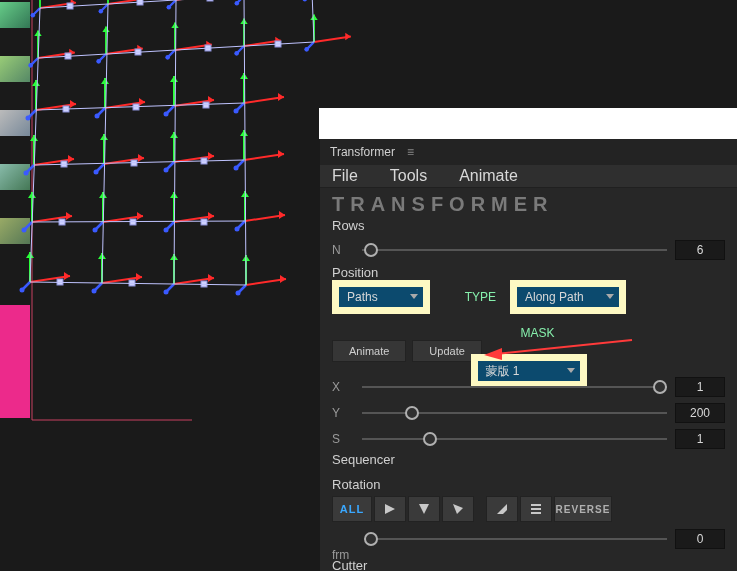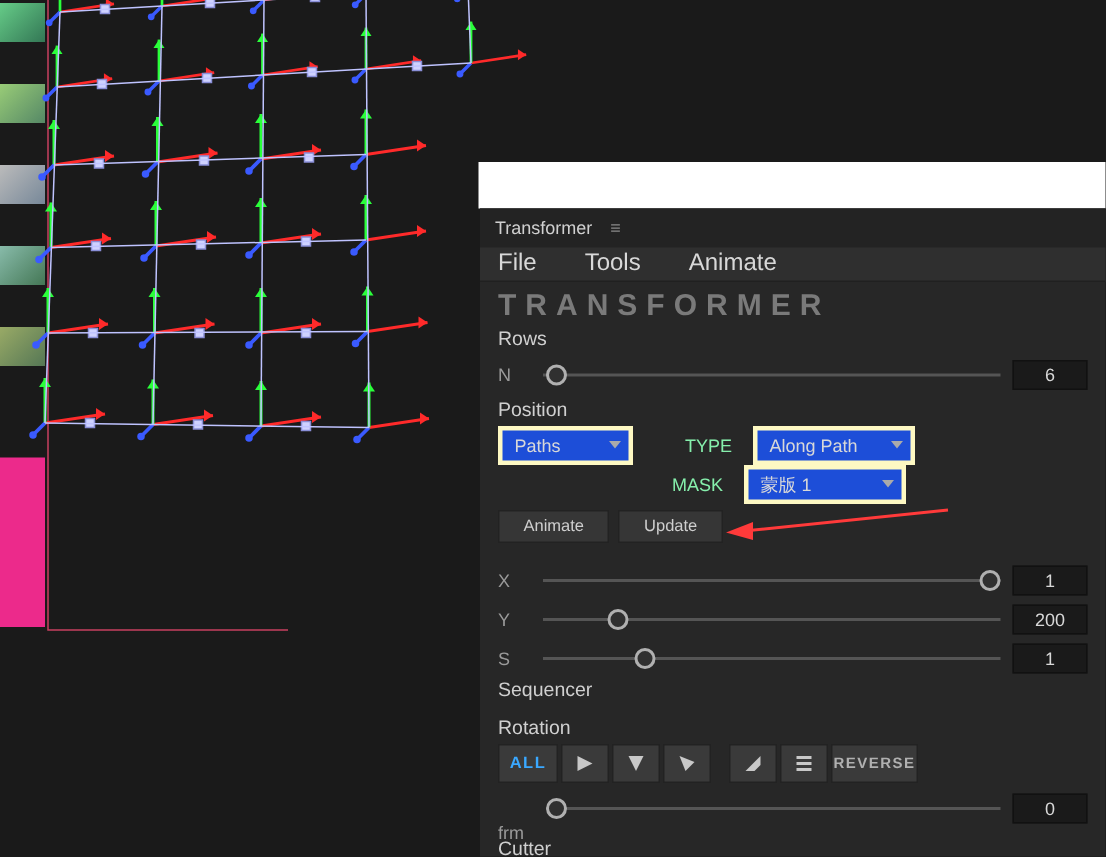--- a/index.html
+++ b/index.html
@@ -115,23 +115,23 @@
     height: 18px;
     background: #1a1a1a;
     color: #d8d8d8;
     border: 1px solid #111;
     text-align: center;
     line-height: 18px;
     font-size: 12px;
   }
   .dropdown {
     height: 20px;
-    background: #1d4ed8;
+    background: #0c4a6e;
     color: #d8d8d8;
-    border: 3px solid #fef9c3;
+    border: 7px solid #fef9c3;
     padding: 0 18px 0 8px;
     min-width: 78px;
     font-size: 12px;
     line-height: 20px;
     position: relative;
   }
   .dropdown::after {
     content: "";
     position: absolute;
     right: 5px; top: 7px;
@@ -439,21 +439,21 @@
     <div class="num-box">6</div>
   </div>
 
   <div class="section-head">Position</div>
 
   <div class="row" style="gap:14px;">
     <div class="dropdown" style="min-width:58px;">Paths</div>
     <div class="row-label-r" style="width:52px;">TYPE</div>
     <div class="dropdown" style="min-width:76px;">Along Path</div>
   </div>
-  <div class="row" style="gap:14px;">
+  <div class="row" style="gap:14px;flex-direction:column;">
     <div style="width:84px;"></div>
     <div class="row-label-r" style="width:52px;">MASK</div>
     <div class="dropdown" style="min-width:76px;">蒙版 1</div>
   </div>
 
   <div class="btn-row">
     <div class="btn">Animate</div>
     <div class="btn">Update</div>
   </div>
 

